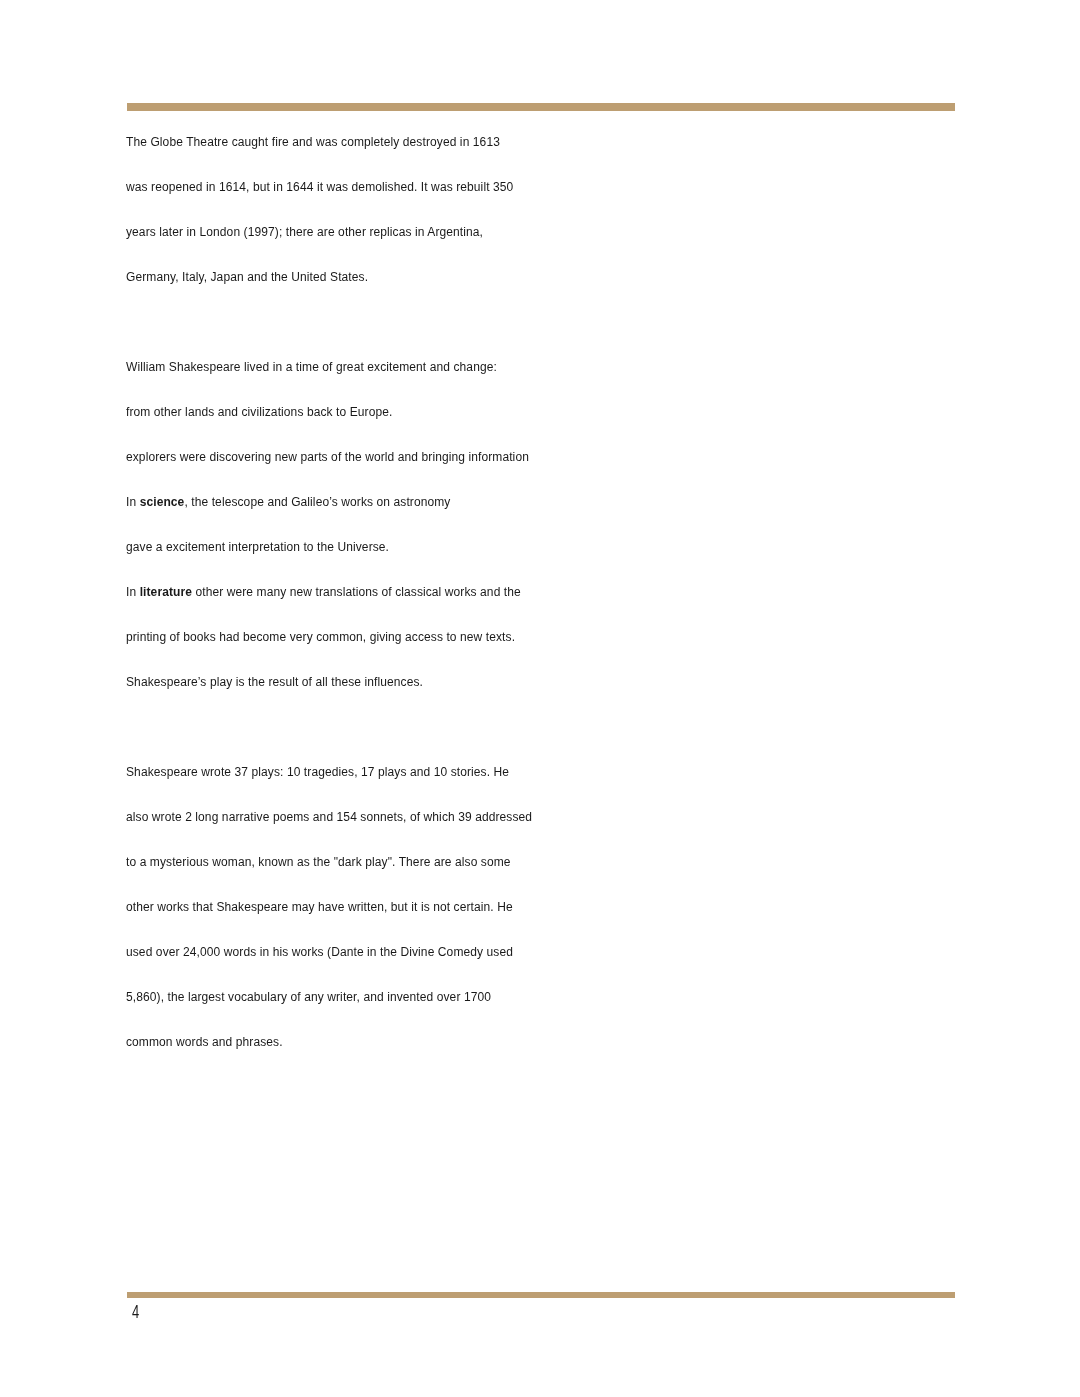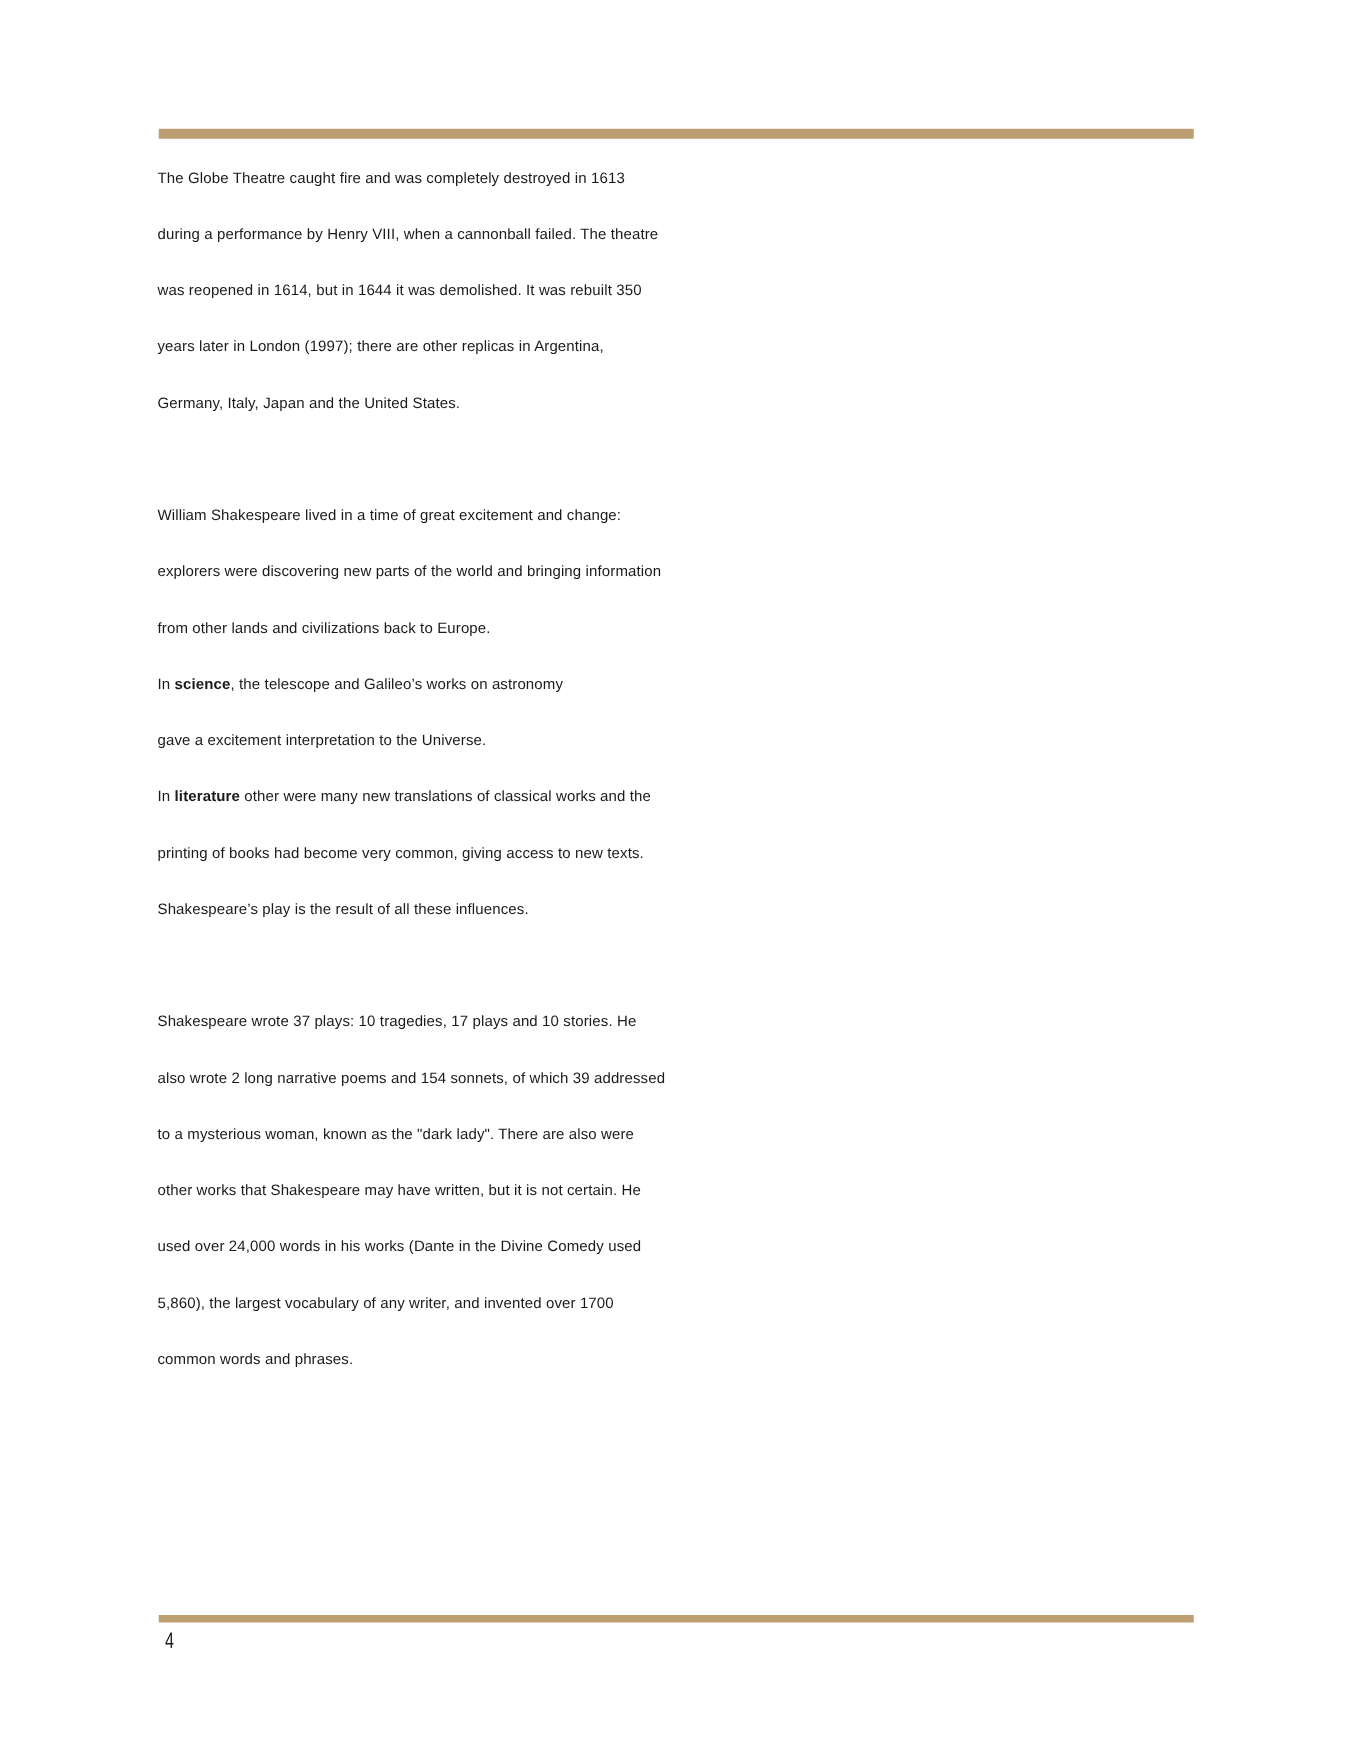--- a/index.html
+++ b/index.html
@@ -46,39 +46,38 @@
   }
 </style>
 </head>
 <body style="--accent: #bd9e72; --ink: #1a1a1a; background: rgb(255, 255, 255);">
 
 <div class="page">
   <div class="rule rule-top"></div>
   <div class="document-body">
       <div class="paragraph">
         <div class="line"><span>The Globe Theatre caught fire and was completely destroyed in 1613</span></div>
-        <div class="line"><span>during a performance by Henry VIII, when a cannonball failed. The theatre</span></div>
         <div class="line"><span>was reopened in 1614, but in 1644 it was demolished. It was rebuilt 350</span></div>
         <div class="line"><span>years later in London (1997); there are other replicas in Argentina,</span></div>
         <div class="line"><span>Germany, Italy, Japan and the United States.</span></div>
       </div>
       <div class="paragraph">
         <div class="line"><span>William Shakespeare lived in a time of great excitement and change:</span></div>
+        <div class="line"><span>from other lands and civilizations back to Europe.</span></div>
         <div class="line"><span>explorers were discovering new parts of the world and bringing information</span></div>
-        <div class="line"><span>from other lands and civilizations back to Europe.</span></div>
         <div class="line"><span>In </span><b>science</b><span>, the telescope and Galileo’s works on astronomy</span></div>
         <div class="line"><span>gave a excitement interpretation to the Universe.</span></div>
         <div class="line"><span>In </span><b>literature</b><span> other were many new translations of classical works and the</span></div>
         <div class="line"><span>printing of books had become very common, giving access to new texts.</span></div>
         <div class="line"><span>Shakespeare’s play is the result of all these influences.</span></div>
       </div>
       <div class="paragraph">
         <div class="line"><span>Shakespeare wrote 37 plays: 10 tragedies, 17 plays and 10 stories. He</span></div>
         <div class="line"><span>also wrote 2 long narrative poems and 154 sonnets, of which 39 addressed</span></div>
-        <div class="line"><span>to a mysterious woman, known as the "dark lady". There are also were</span></div>
+        <div class="line"><span>to a mysterious woman, known as the "dark play". There are also some</span></div>
         <div class="line"><span>other works that Shakespeare may have written, but it is not certain. He</span></div>
         <div class="line"><span>used over 24,000 words in his works (Dante in the Divine Comedy used</span></div>
         <div class="line"><span>5,860), the largest vocabulary of any writer, and invented over 1700</span></div>
         <div class="line"><span>common words and phrases.</span></div>
       </div>
     </div>
   <div class="rule rule-bottom"></div>
   <div class="page-number">4</div>
 </div>
 

